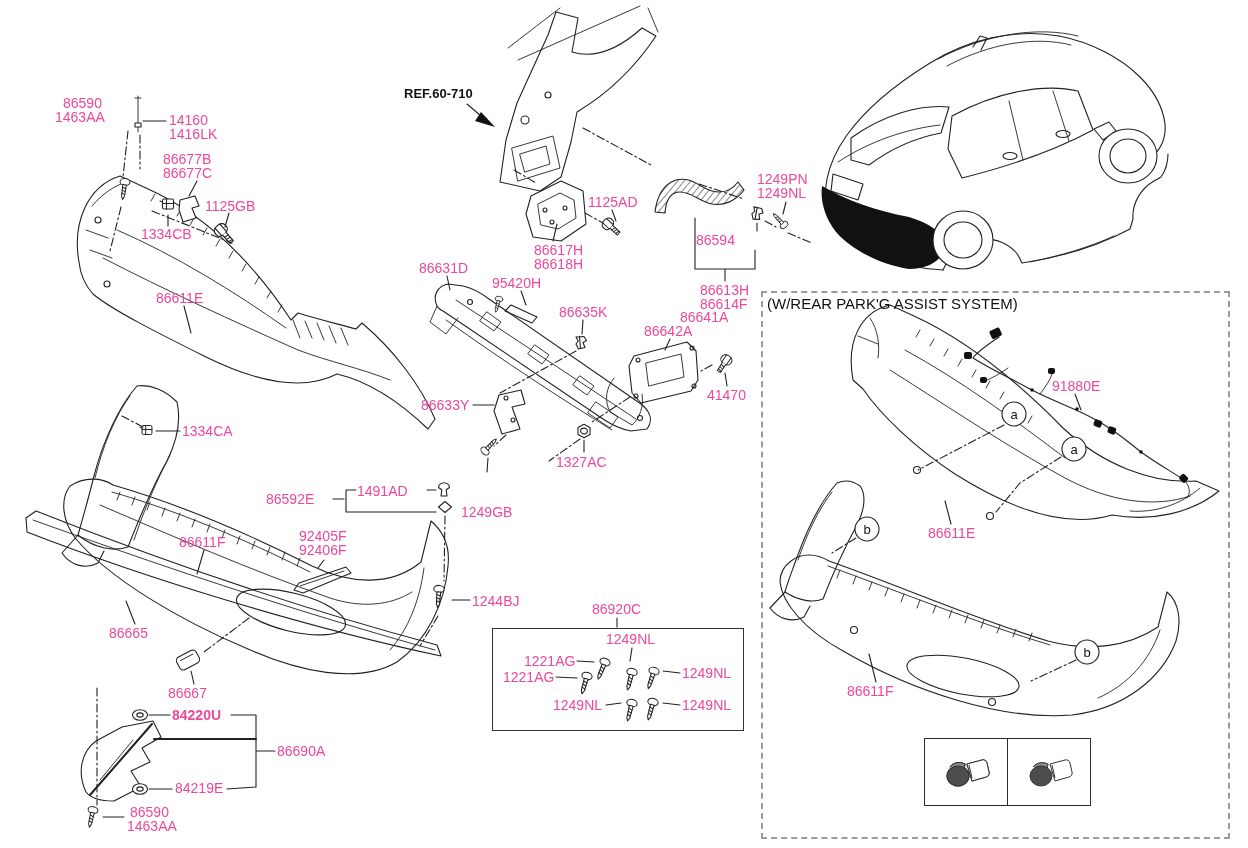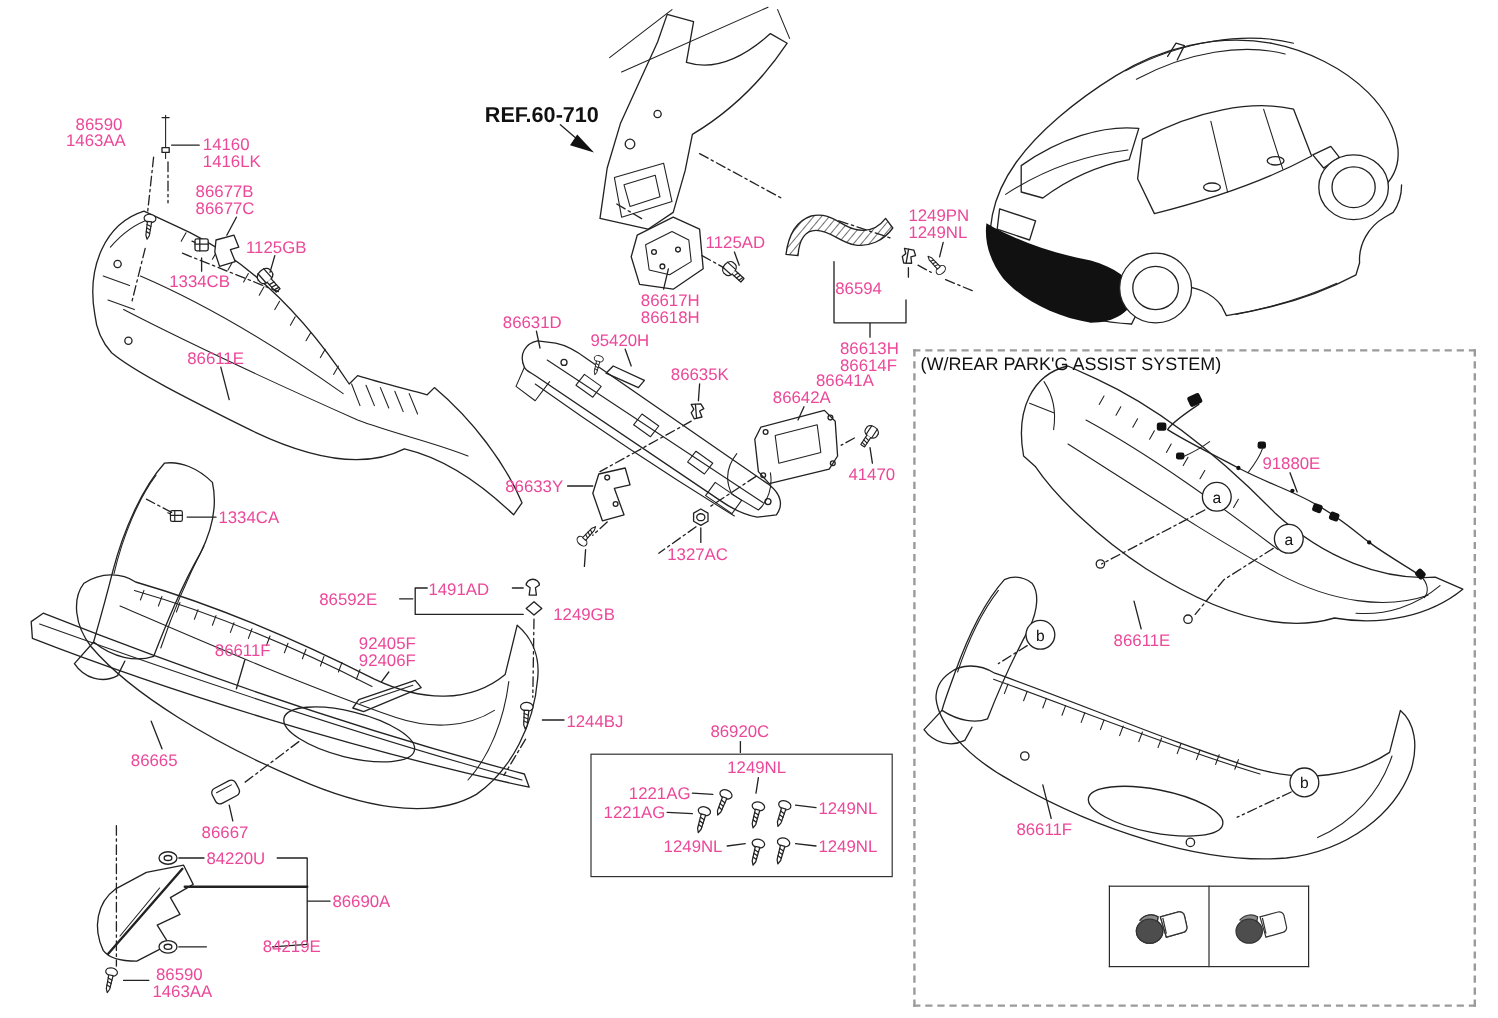--- a/index.html
+++ b/index.html
@@ -12,21 +12,21 @@
   #art .fw{fill:#fff;}
   #art .fk{fill:#111;stroke:none;}
   #art .fs{fill:#4d4d4d;}
   #art .fg{fill:url(#hatch);}
   #art .dd{stroke-dasharray:8 3 2 3;}
   #art .thick{stroke-width:2;}
   #art .thin{stroke-width:0.9;}
   .svgtxt{font:13px "Liberation Sans",sans-serif;fill:#111;stroke:none;text-anchor:middle;}
   
   .plabel{position:absolute;font-size:14px;line-height:1.05;white-space:nowrap;color:#ec4899;}
-  .ref-label{position:absolute;left:404px;top:86px;font-size:18px;font-weight:bold;white-space:nowrap;}
+  .ref-label{position:absolute;left:404px;top:86px;font-size:13px;font-weight:bold;white-space:nowrap;}
   .fbox-title{position:absolute;left:592px;top:602px;font-size:14px;white-space:nowrap;}
   .note-header{position:absolute;left:767px;top:295px;font-size:15px;white-space:nowrap;text-align:right;}
   
   .dashed-box{position:absolute;left:761px;top:291px;width:465px;height:544px;border:2px dashed #9b9b9b;}
   .fbox{position:absolute;left:492px;top:628px;width:250px;height:101px;border:1.5px solid #333;background:transparent;}
   
   table{border-collapse:collapse;position:absolute;background:#fff;}
   .ptable{left:428px;top:747px;}
   .ptable td{border:1.5px solid #2b2b2b;width:80px;text-align:center;vertical-align:middle;padding:0;}
   .ptable tr.hd td{height:26px;font-size:14px;}
@@ -370,23 +370,23 @@
       <div class="plabel" style="left: 156px; top: 291px;">86611E</div>
       <div class="plabel" style="left: 182px; top: 424px;">1334CA</div>
       <div class="plabel" style="left: 266px; top: 492px;">86592E</div>
       <div class="plabel" style="left: 357px; top: 484px;">1491AD</div>
       <div class="plabel" style="left: 179px; top: 535px;">86611F</div>
       <div class="plabel" style="left: 299px; top: 529px;">92405F</div>
       <div class="plabel" style="left: 299px; top: 543px;">92406F</div>
       <div class="plabel" style="left: 109px; top: 626px;">86665</div>
       <div class="plabel" style="left: 472px; top: 594px;">1244BJ</div>
       <div class="plabel" style="left: 168px; top: 686px;">86667</div>
-      <div class="plabel" style="left: 172px; top: 708px;">84220U</div>
+      <div class="plabel" style="left: 172px; top: 708px; font-weight: bold;">84220U</div>
       <div class="plabel" style="left: 277px; top: 744px;">86690A</div>
-      <div class="plabel" style="left: 175px; top: 781px; margin-left: 44px;">84219E</div>
+      <div class="plabel" style="left: 175px; top: 781px;">84219E</div>
       <div class="plabel" style="left: 130px; top: 805px;">86590</div>
       <div class="plabel" style="left: 127px; top: 819px;">1463AA</div>
       <div class="plabel" style="left: 534px; top: 243px;">86617H</div>
       <div class="plabel" style="left: 534px; top: 257px;">86618H</div>
       <div class="plabel" style="left: 588px; top: 195px;">1125AD</div>
       <div class="plabel" style="left: 419px; top: 261px;">86631D</div>
       <div class="plabel" style="left: 492px; top: 276px;">95420H</div>
       <div class="plabel" style="left: 559px; top: 305px;">86635K</div>
       <div class="plabel" style="left: 680px; top: 310px;">86641A</div>
       <div class="plabel" style="left: 644px; top: 324px;">86642A</div>

